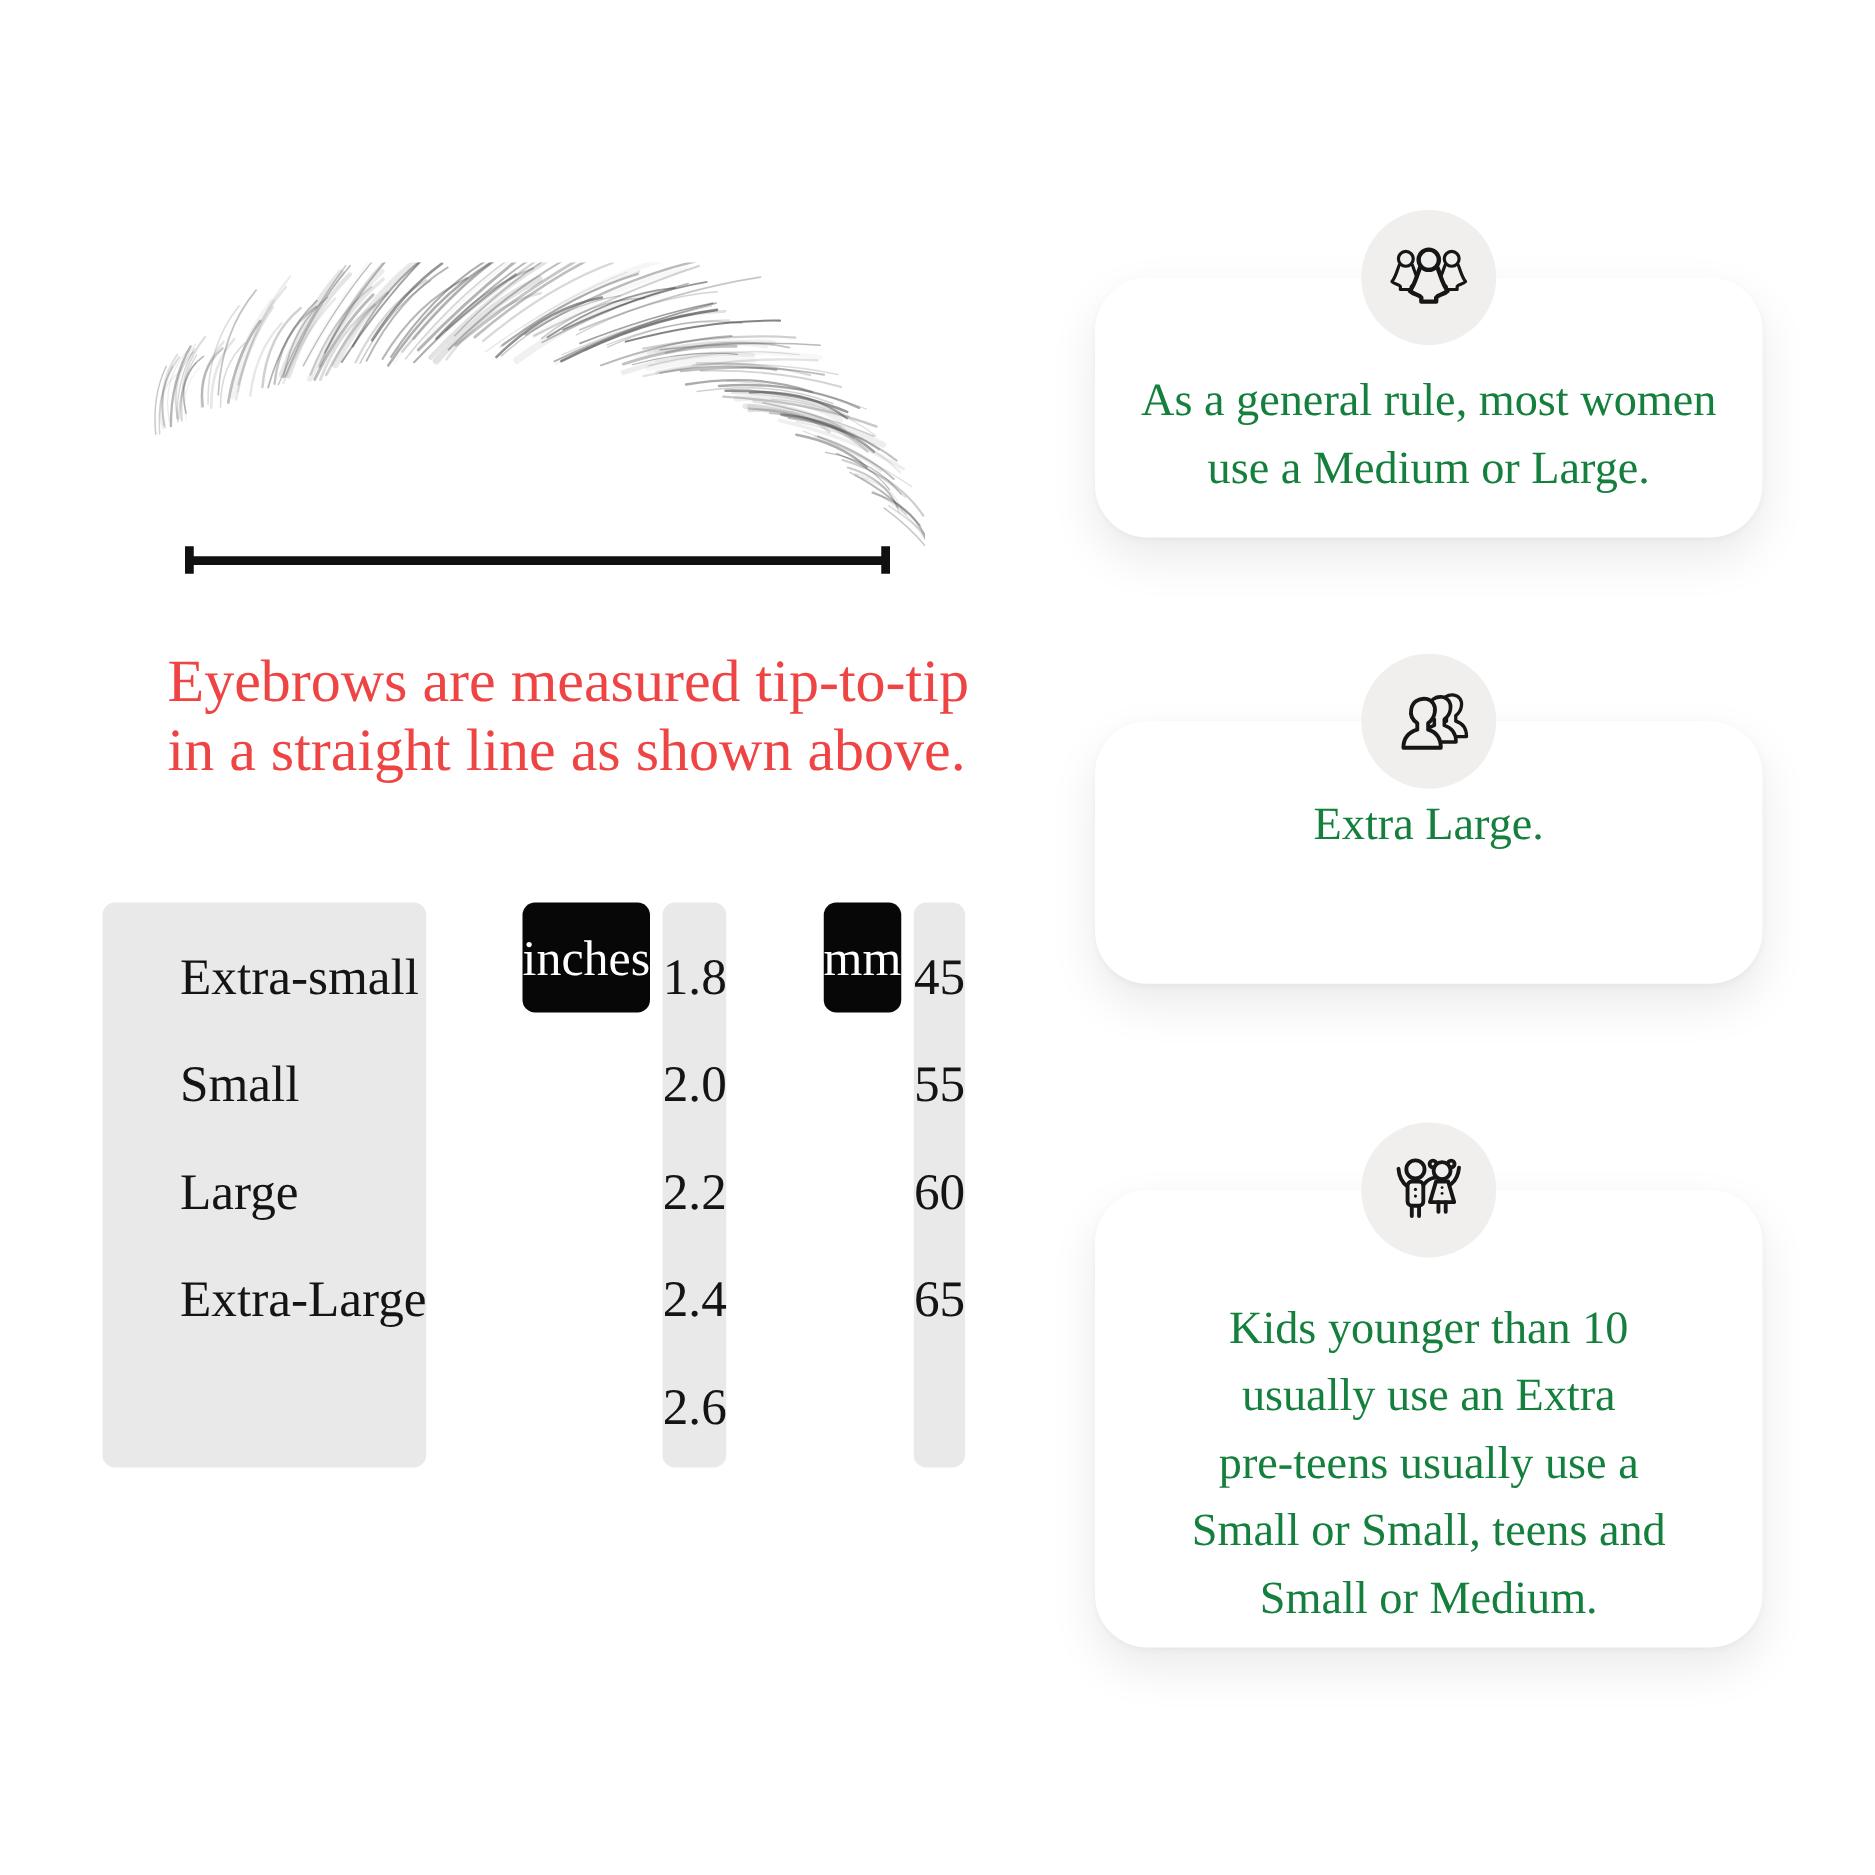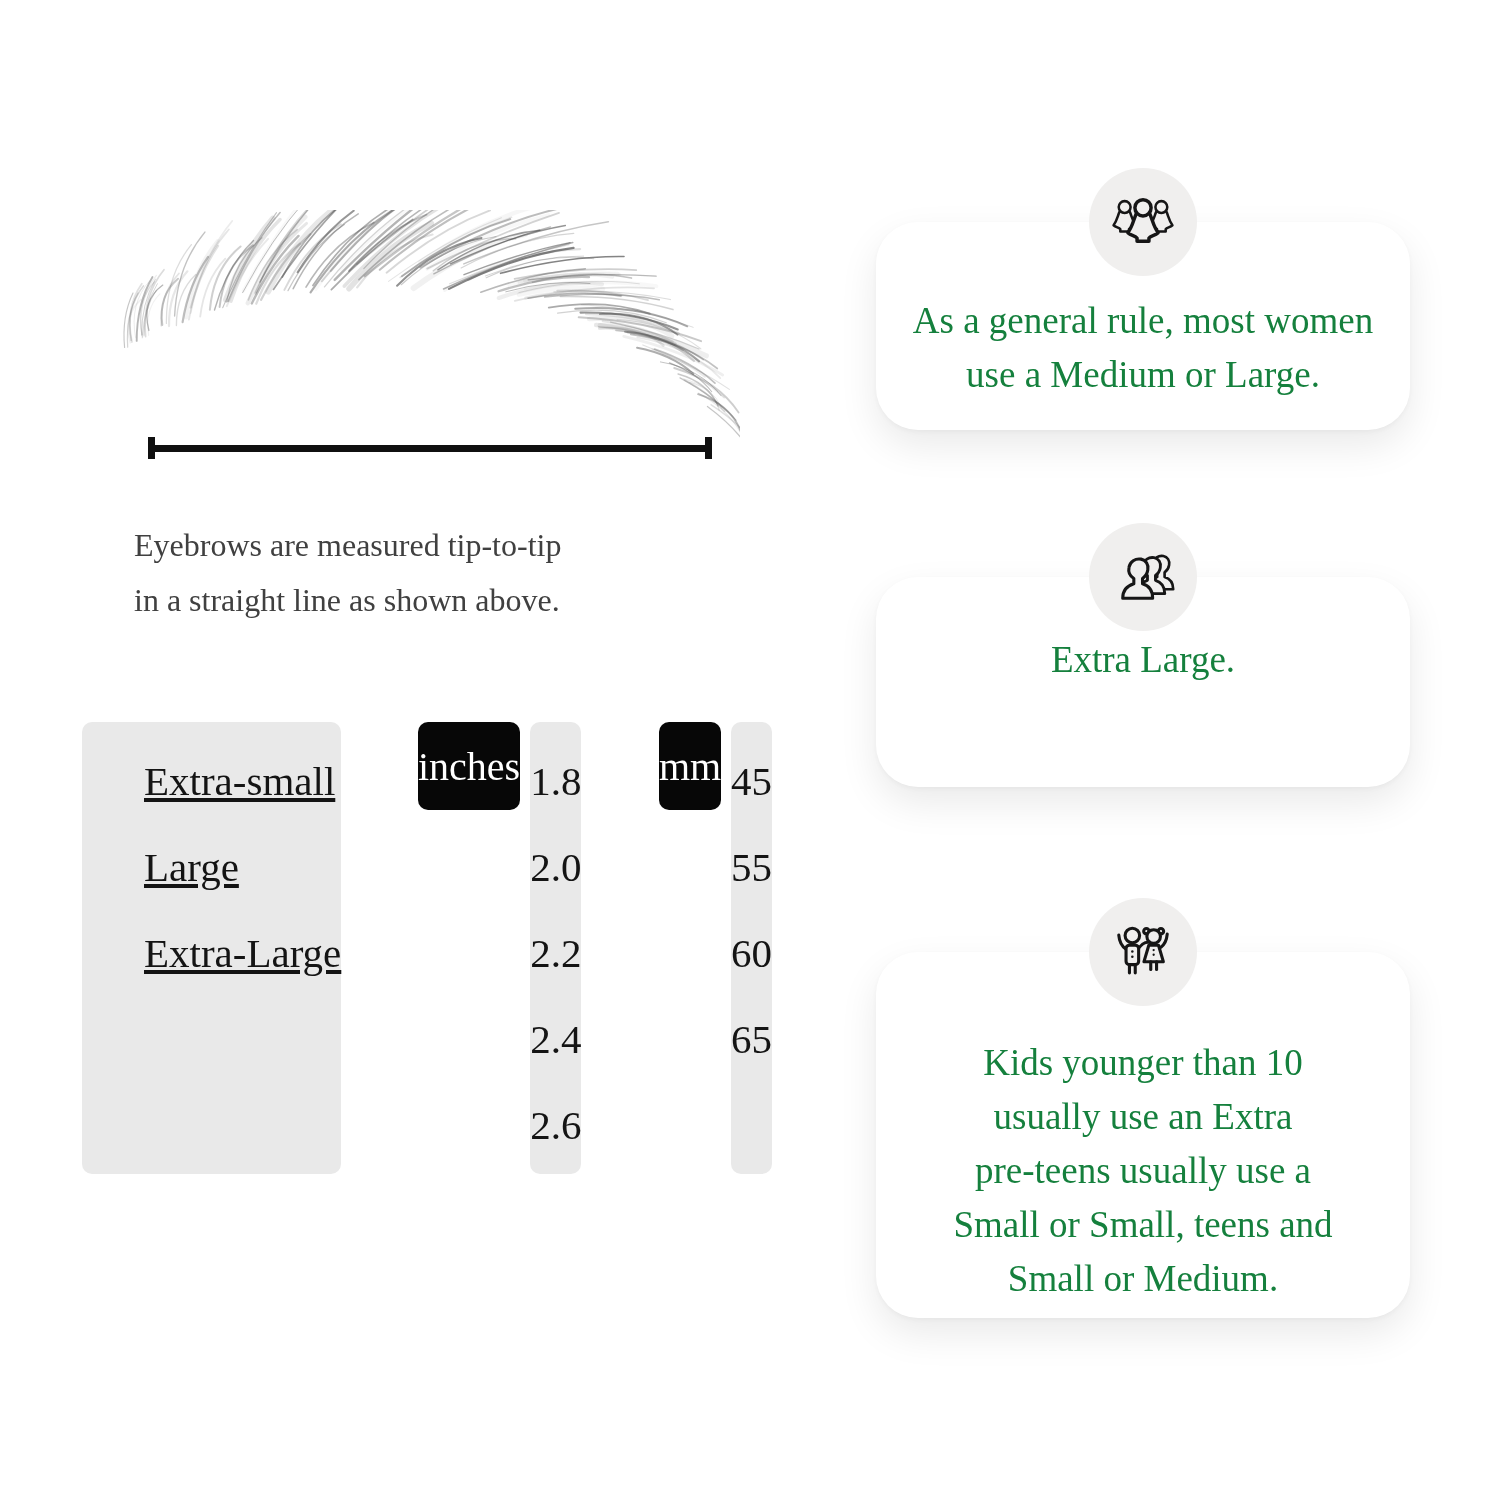--- a/index.html
+++ b/index.html
@@ -11,37 +11,37 @@
     color:var(--ink,#1c1c1c);
     overflow:hidden;
   }
   
   .brow-svg{position:absolute;left:100px;top:210px;width:640px;height:230px;}
   .measure-line{position:absolute;left:148px;top:437px;width:564px;height:22px;}
   .measure-line .bar{position:absolute;left:0;right:0;top:8px;height:7px;background:var(--line-ink,#101010);}
   .measure-line .cap{position:absolute;top:0;width:7px;height:22px;background:var(--line-ink,#101010);}
   .measure-line .cap.left{left:0;}
   .measure-line .cap.right{right:0;}
-  .caption{position:absolute;left:134px;top:518px;font-size:32px;line-height:55px;color:#404040;white-space:nowrap;}
+  .caption{position:absolute;left:134px;top:518px;font-size:48px;line-height:55px;color:#ef4444;white-space:nowrap;}
   
   .size-table{position:absolute;left:72px;top:722px;display:flex;gap:8px;}
   .tcol{display:flex;flex-direction:row;gap:10px;}
   .tcol.c1{width:338px;} .tcol.c2{width:189px;} .tcol.c3{width:201px;justify-content:center;}
   .thead{
     height:88px;border-radius:10px;
     background:var(--table-header-bg,#070707);color:#ffffff;
     display:flex;align-items:center;justify-content:center;
     font-size:40px;
   }
   .tbody{
     height:452px;box-sizing:border-box;padding-top:16px;
     border-radius:10px;background:var(--table-body-bg,#e9e9e9);
   }
   .tcell{height:86px;display:flex;align-items:center;font-size:41px;color:#141414;}
-  .tcell.lbl{justify-content:flex-start;padding-left:62px;text-decoration:underline;}
+  .tcell.lbl{justify-content:flex-start;padding-left:62px;}
   .tcell.num{justify-content:center;}
   
   .card{
     position:absolute;left:876px;width:534px;
     background:var(--card-bg,#ffffff);border-radius:42px;
     box-shadow:0 2px 5px rgba(0,0,0,0.035), 0 16px 38px rgba(0,0,0,0.085);
   }
   .card.c-women{top:222px;height:208px;}
   .card.c-men{top:577px;height:210px;}
   .card.c-kids{top:952px;height:366px;}
@@ -235,20 +235,21 @@
   <div class="caption">
     <div>Eyebrows are measured tip-to-tip</div>
     <div>in a straight line as shown above.</div>
   </div>
 
   <div class="size-table">
     <div class="tcol c1">
       <div class="thead"></div>
       <div class="tbody">
         <div class="tcell lbl">Extra-small</div>
+        <div class="tcell lbl">Small</div>
         <div class="tcell lbl">Large</div>
         <div class="tcell lbl">Extra-Large</div>
       </div>
     </div>
     <div class="tcol c2">
       <div class="thead">inches</div>
       <div class="tbody">
         <div class="tcell num">1.8</div>
         <div class="tcell num">2.0</div>
         <div class="tcell num">2.2</div>

